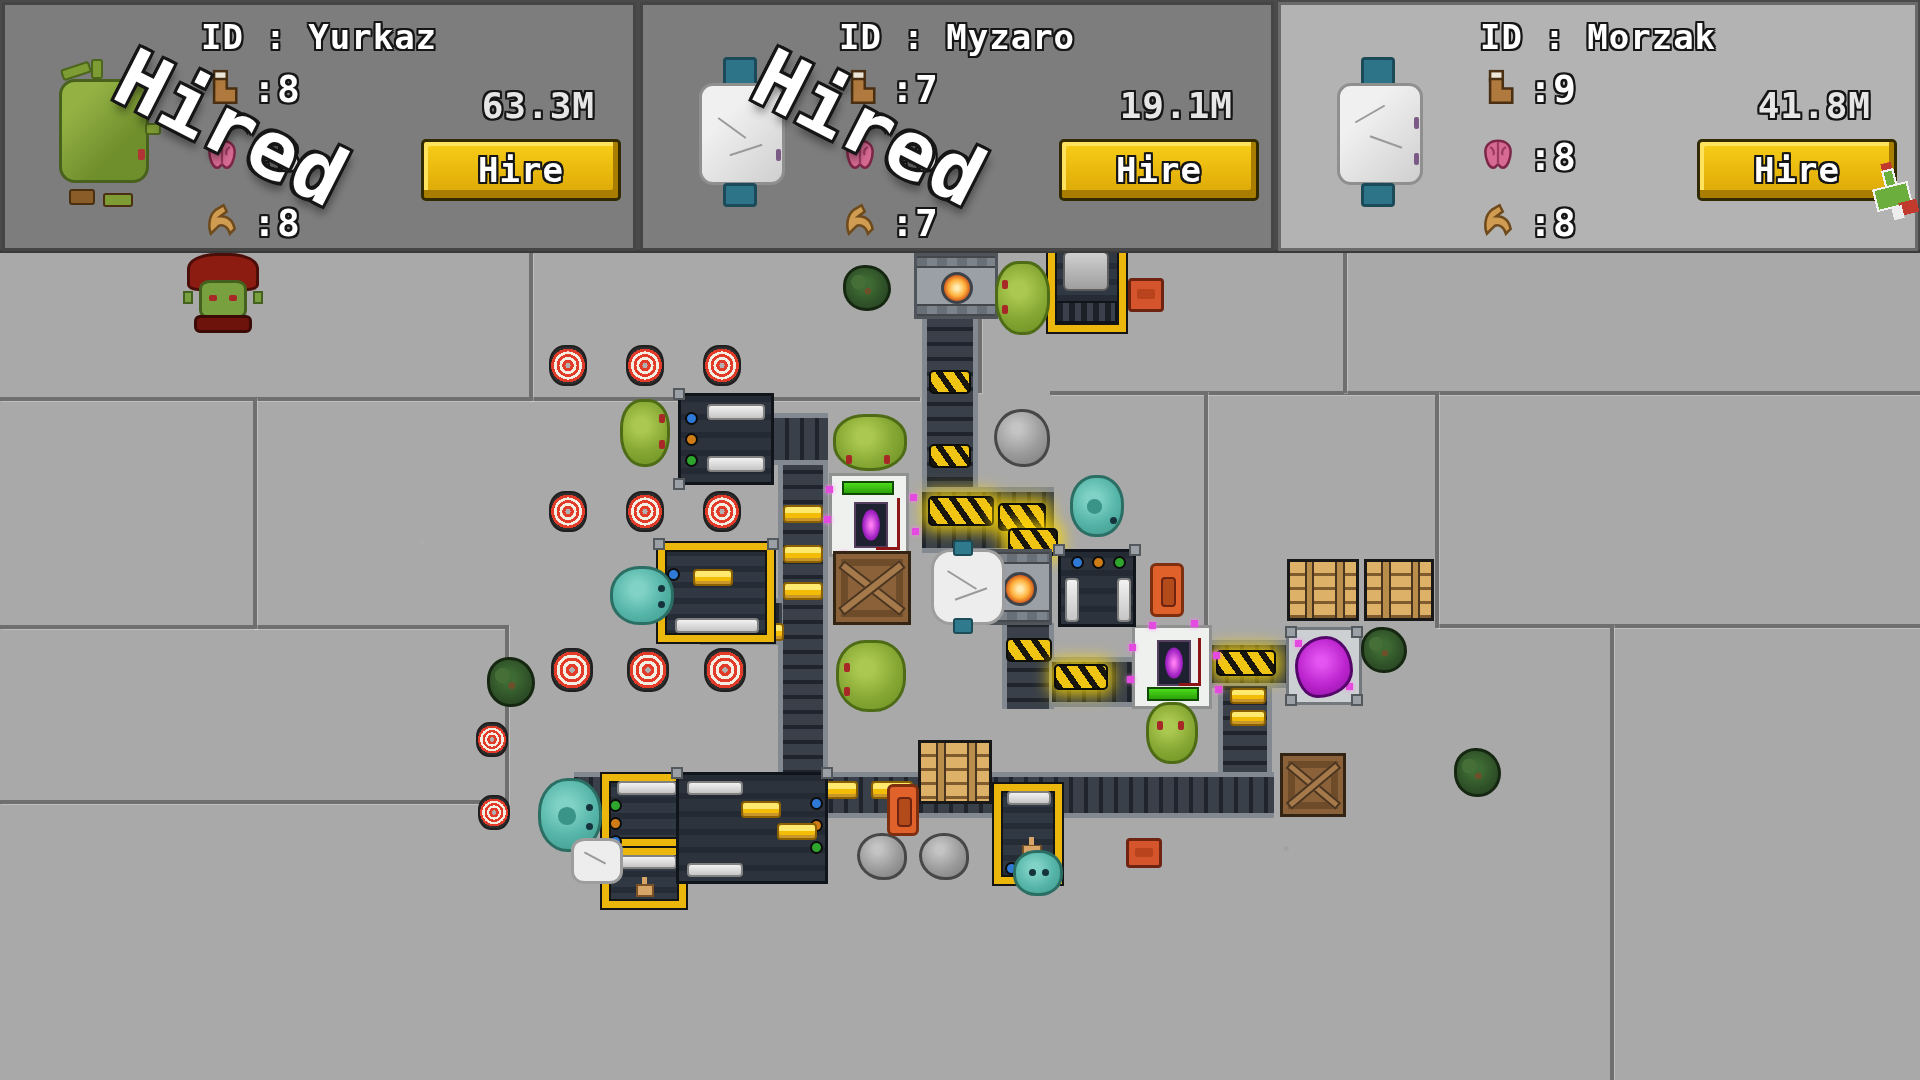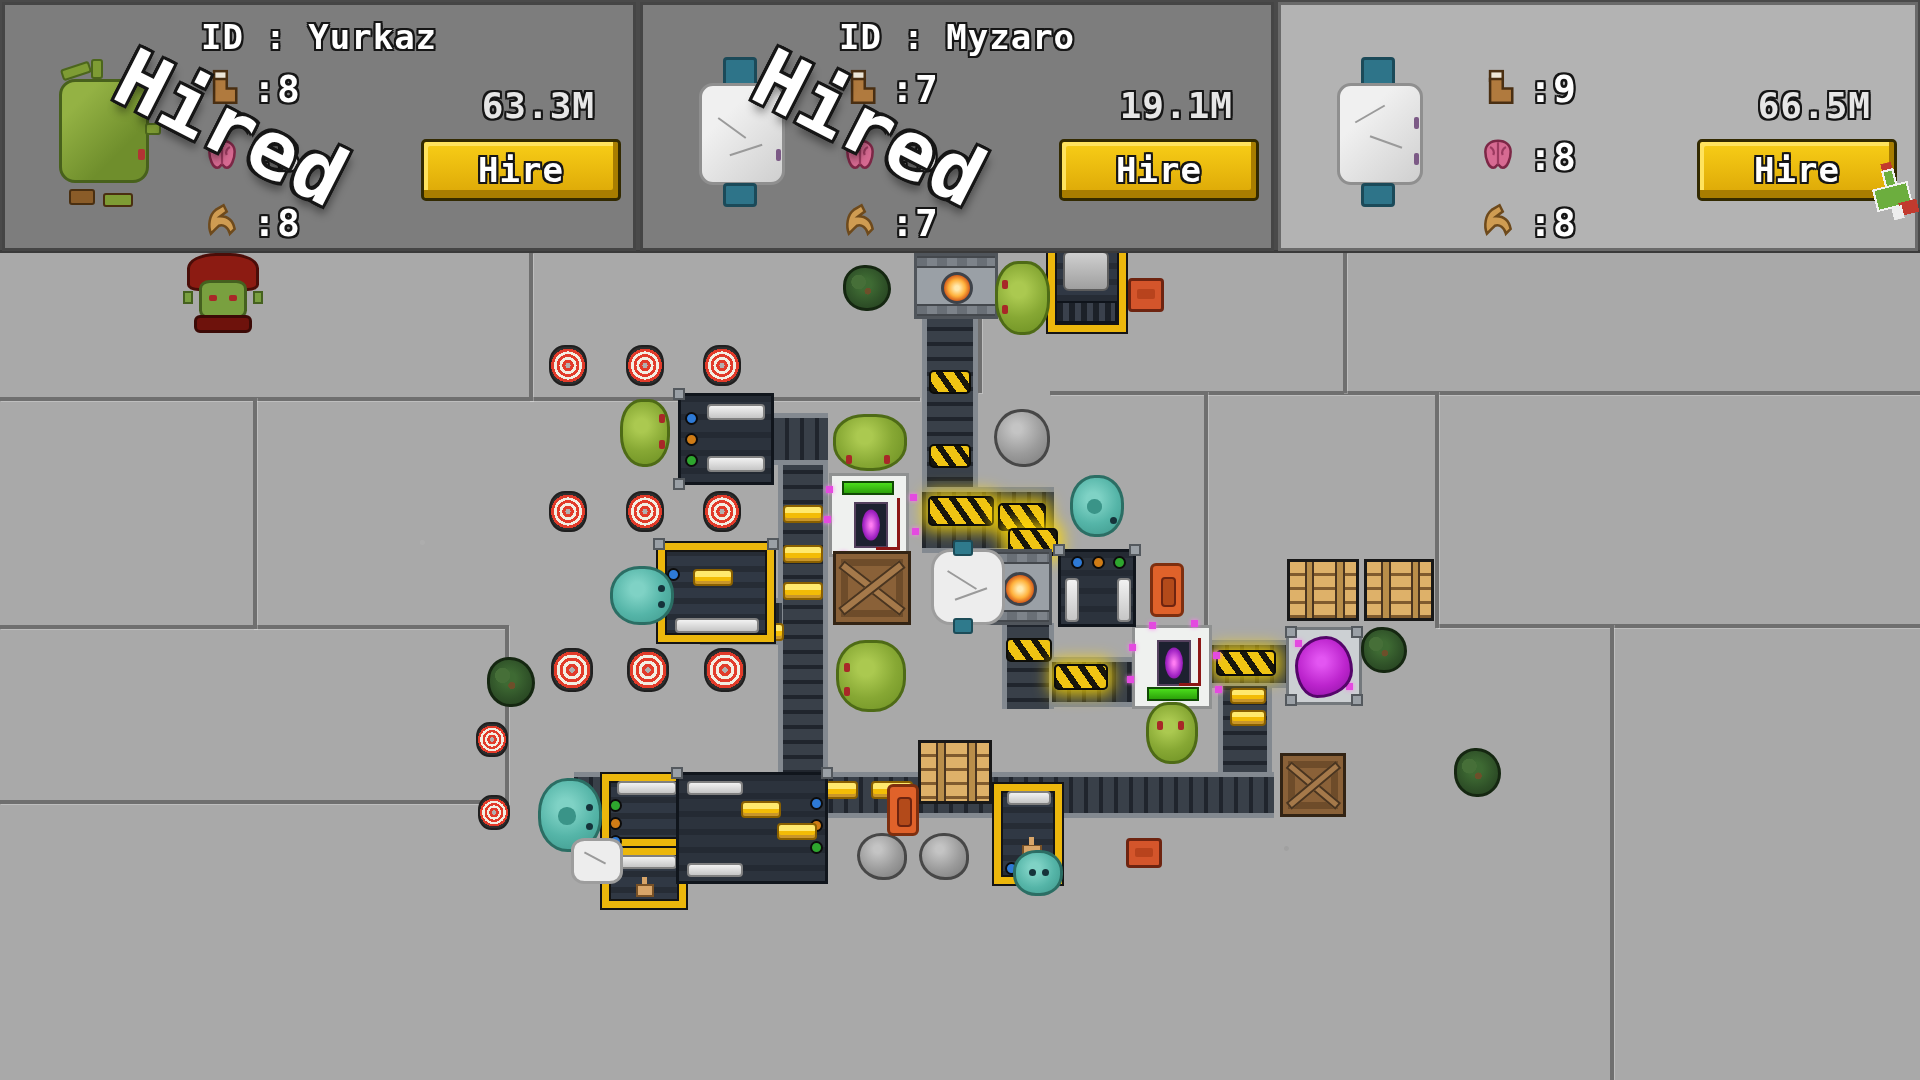--- a/index.html
+++ b/index.html
@@ -436,20 +436,21 @@
               <path d="M5 20c-2-5-1-12 3-15l5-3 2 4-4 3c5 0 8 3 9 8l-3 3c-1-4-4-6-7-5l-2 2z" fill="#cf9c52" stroke="#6e4a1c" stroke-width="1.6"></path>
             </svg></span>
         <span class="px o2 sval">:7</span>
       </div>
       <div class="price px o2">19.1M</div>
       <div class="hire px o2">Hire</div>
       <div class="stamp px o3">Hired</div>
     </div>
 
     <div class="panel lit" style="left:1278px;width:640px">
+      <div class="pid px o2">ID : Morzak</div>
       <div class="avatar">
         <div class="av-hair" style="left:28px;top:0;width:34px;height:30px"></div>
         <div class="av-body-w"></div>
         <div class="crack" style="left:20px;top:56px;transform:rotate(-30deg)"></div>
         <div class="crack" style="left:36px;top:84px;transform:rotate(20deg)"></div>
         <div class="pdash" style="right:10px;top:60px"></div>
         <div class="pdash" style="right:10px;top:96px"></div>
         <div class="av-hair" style="left:28px;bottom:0;width:34px;height:24px"></div>
       </div>
       <div class="stat" style="top:62px">
@@ -465,21 +466,21 @@
               <path d="M12 4v14M7 7c2 1 3 3 2 5M17 7c-2 1-3 3-2 5" stroke="#9c3a60" fill="none" stroke-width="1.4"></path>
             </svg></span>
         <span class="px o2 sval">:8</span>
       </div>
       <div class="stat" style="top:196px">
         <span><svg viewBox="0 0 24 24">
               <path d="M5 20c-2-5-1-12 3-15l5-3 2 4-4 3c5 0 8 3 9 8l-3 3c-1-4-4-6-7-5l-2 2z" fill="#cf9c52" stroke="#6e4a1c" stroke-width="1.6"></path>
             </svg></span>
         <span class="px o2 sval">:8</span>
       </div>
-      <div class="price px o2">66.5M</div>
+      <div class="price px o2">41.8M</div>
       <div class="hire px o2">Hire</div>
     </div>
   </div>
 
   <div id="cursor" style="left:1866px;top:162px">
     <svg width="54" height="58" viewBox="0 0 20 22" shape-rendering="crispEdges">
       <rect x="8" y="0" width="4" height="3" fill="#c23a2e"></rect>
       <rect x="8" y="3" width="4" height="8" fill="#6cae3e" stroke="#f2f2f2" stroke-width="0.8"></rect>
       <rect x="3" y="9" width="13" height="8" fill="#6cae3e" stroke="#f2f2f2" stroke-width="0.8"></rect>
       <rect x="11" y="16" width="7" height="5" fill="#c23a2e"></rect>

